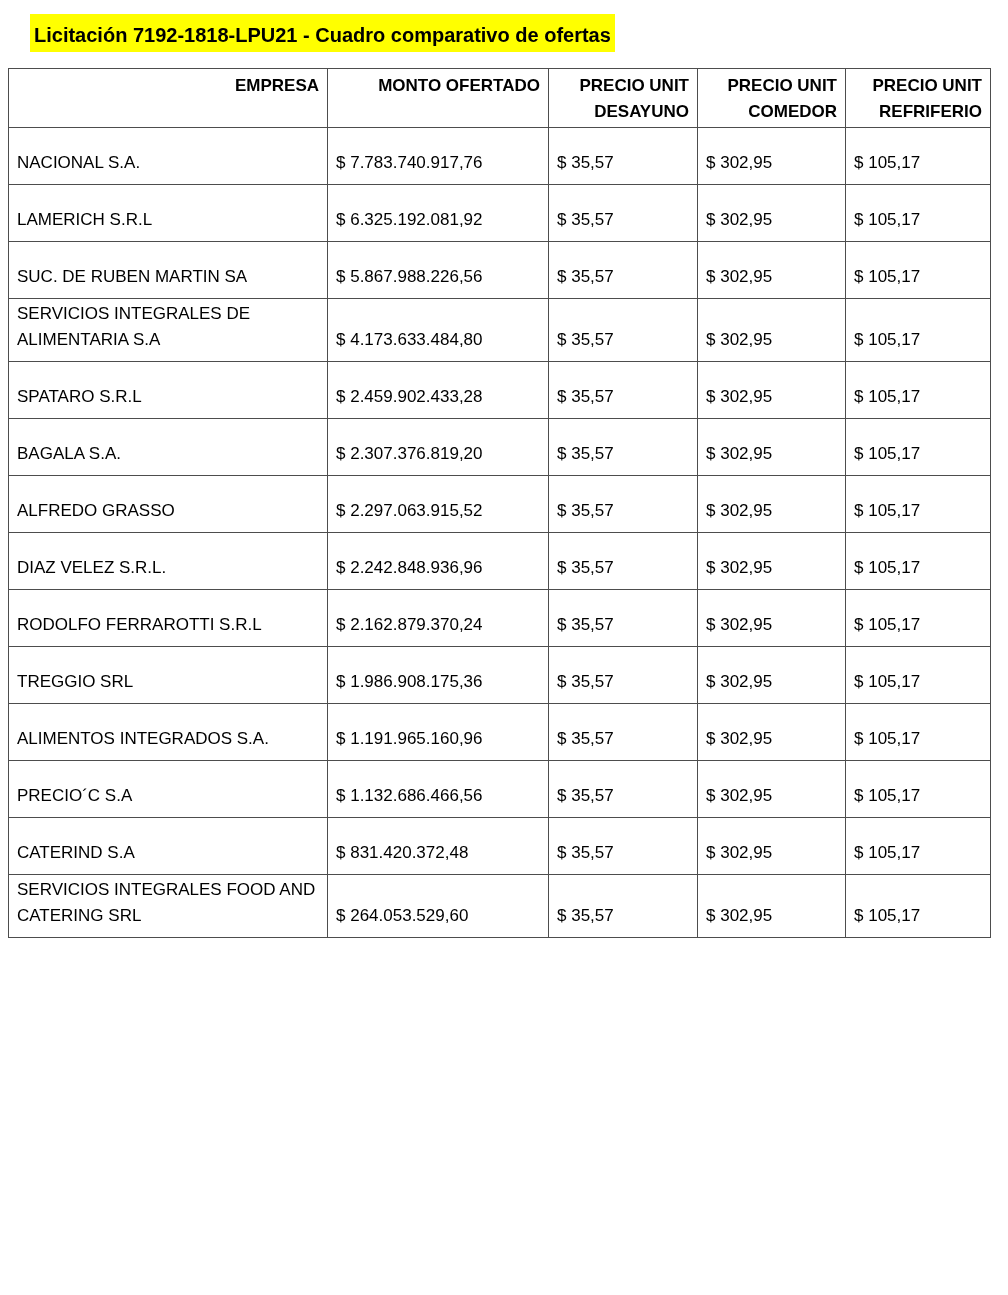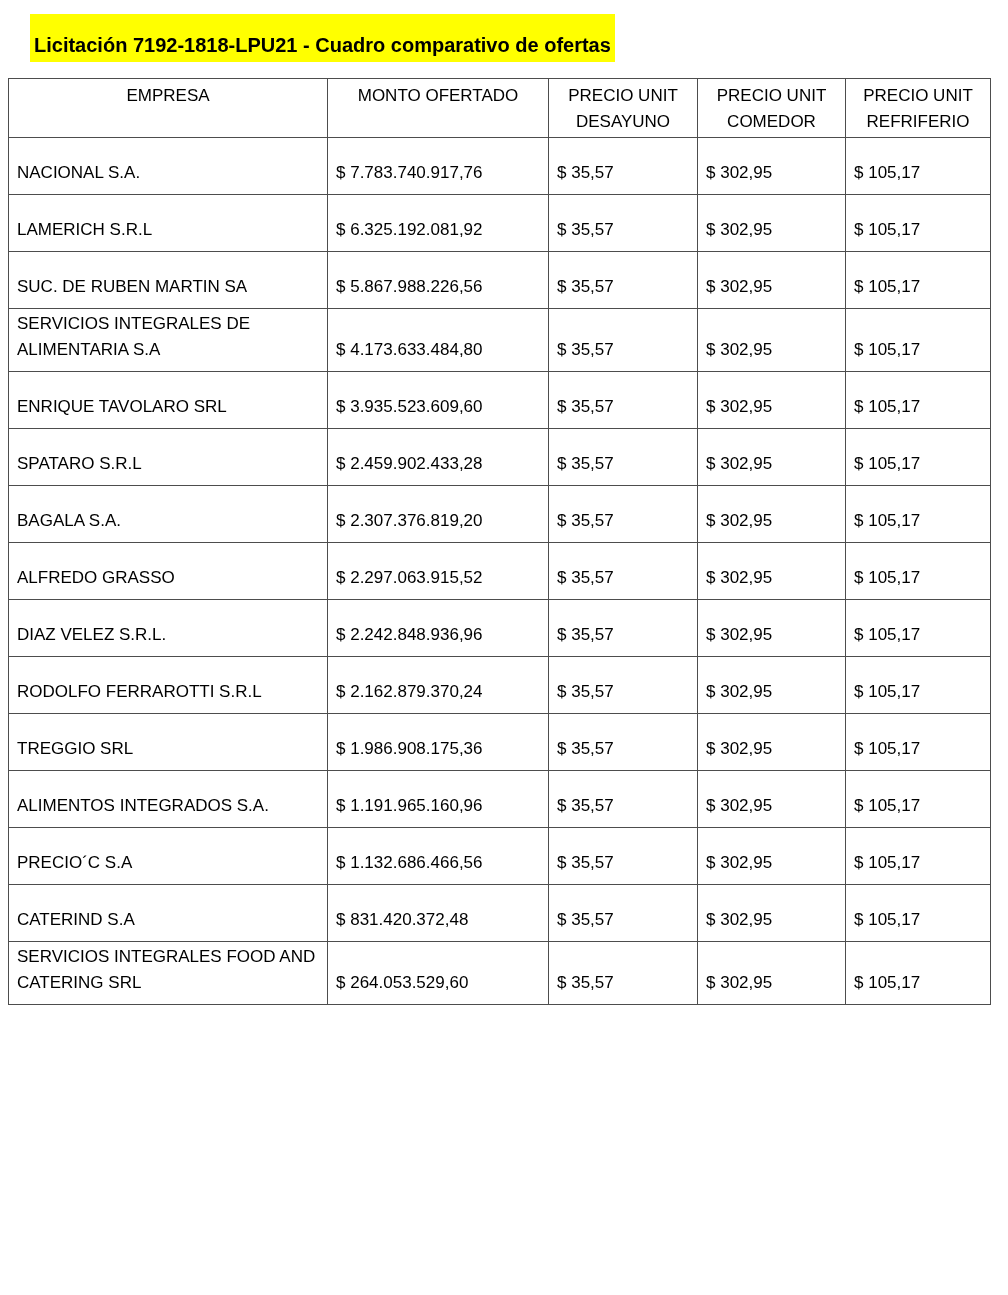--- a/index.html
+++ b/index.html
@@ -15,40 +15,40 @@
     background: #ffffff;
     box-sizing: border-box;
   }
   .doc-title {
     margin: 14px 0 0 30px;
     font-size: 20px;
     font-weight: bold;
     line-height: 30px;
   }
   .doc-title .hl {
-    padding: 16px 4px 2px 4px;
+    padding: 6px 4px 2px 4px;
     display: inline-block;
   }
   table.offers {
     border-collapse: collapse;
     table-layout: fixed;
     width: 982px;
     margin: 16px 0 0 8px;
   }
   th, td {
     border: 1px solid #4d4d4d;
     box-sizing: border-box;
     font-size: 17px;
     padding: 2px 8px;
     overflow: hidden;
     word-wrap: break-word;
   }
   thead th {
-    font-weight: normal;
-    text-align: center;
+    font-weight: bold;
+    text-align: right;
     vertical-align: top;
     height: 56px;
     padding-top: 4px;
     line-height: 26px;
   }
   tbody td {
     font-weight: normal;
     text-align: left;
     vertical-align: bottom;
     height: 57px;
@@ -100,27 +100,20 @@
         <tr>
           <td>SUC. DE RUBEN MARTIN SA</td>
           <td>$ 5.867.988.226,56</td>
           <td>$ 35,57</td>
           <td>$ 302,95</td>
           <td>$ 105,17</td>
         </tr>
         <tr>
           <td>SERVICIOS INTEGRALES DE ALIMENTARIA S.A</td>
           <td>$ 4.173.633.484,80</td>
-          <td>$ 35,57</td>
-          <td>$ 302,95</td>
-          <td>$ 105,17</td>
-        </tr>
-        <tr>
-          <td>ENRIQUE TAVOLARO SRL</td>
-          <td>$ 3.935.523.609,60</td>
           <td>$ 35,57</td>
           <td>$ 302,95</td>
           <td>$ 105,17</td>
         </tr>
         <tr>
           <td>SPATARO S.R.L</td>
           <td>$ 2.459.902.433,28</td>
           <td>$ 35,57</td>
           <td>$ 302,95</td>
           <td>$ 105,17</td>

